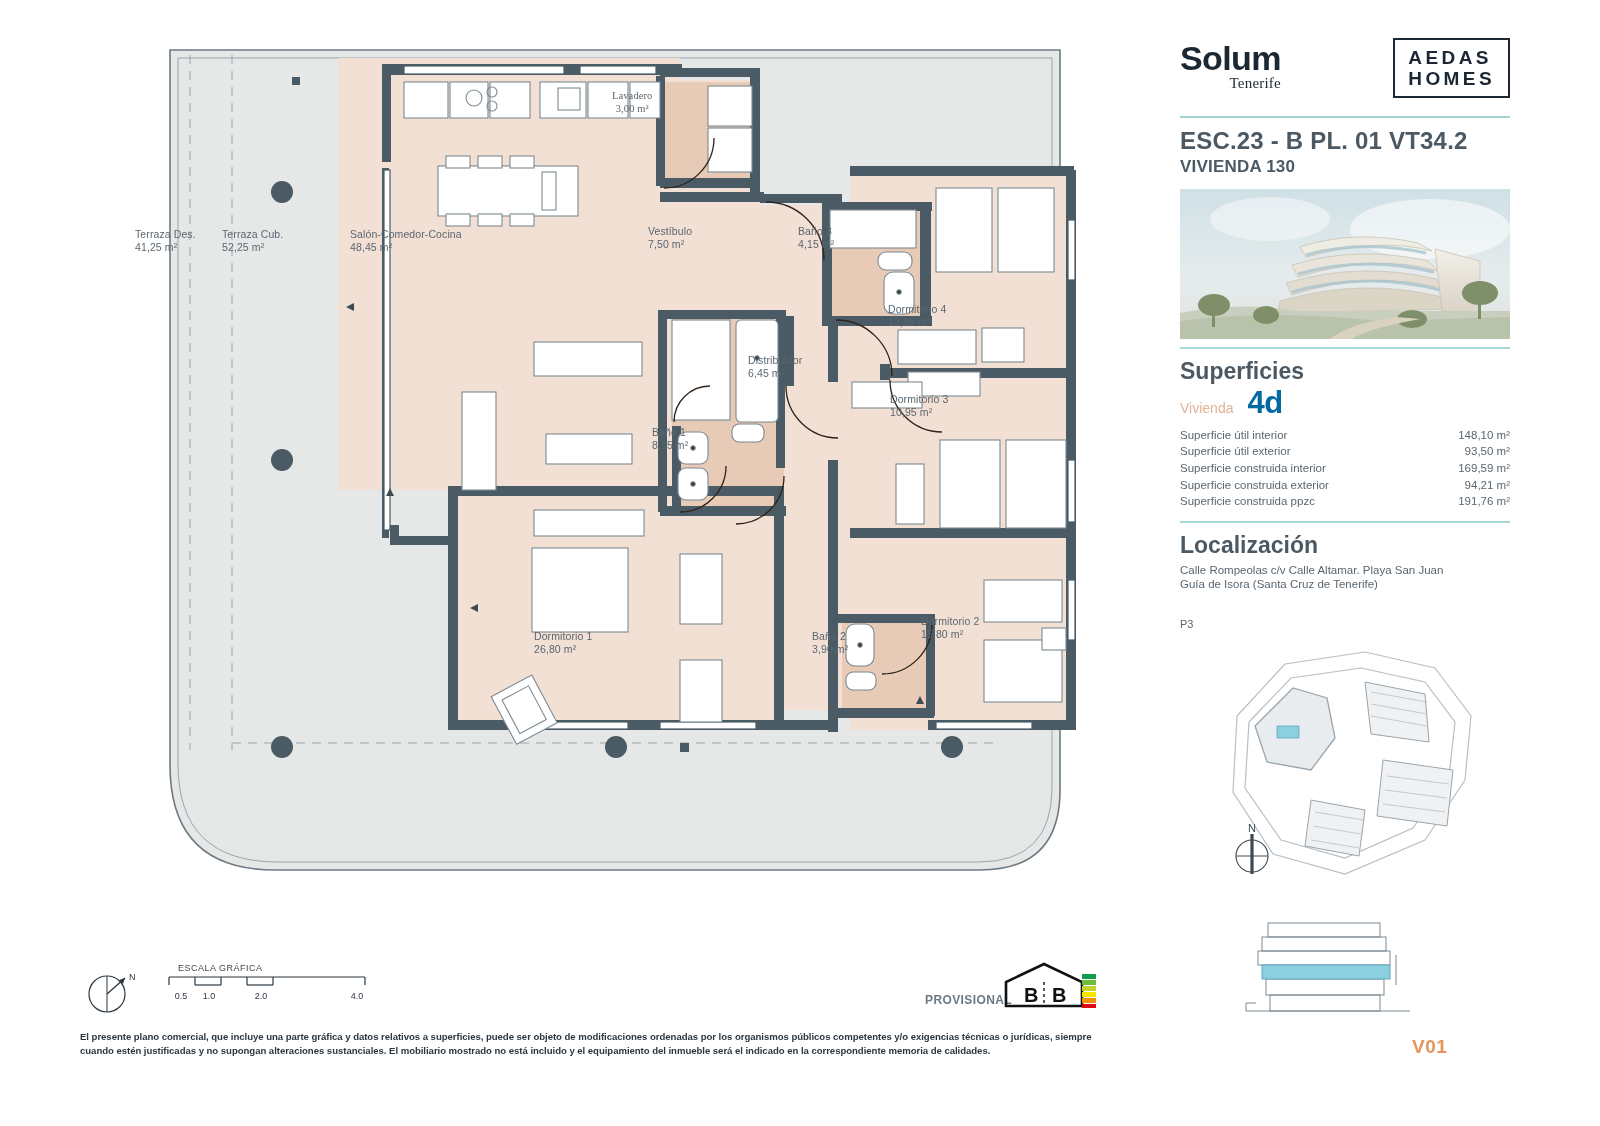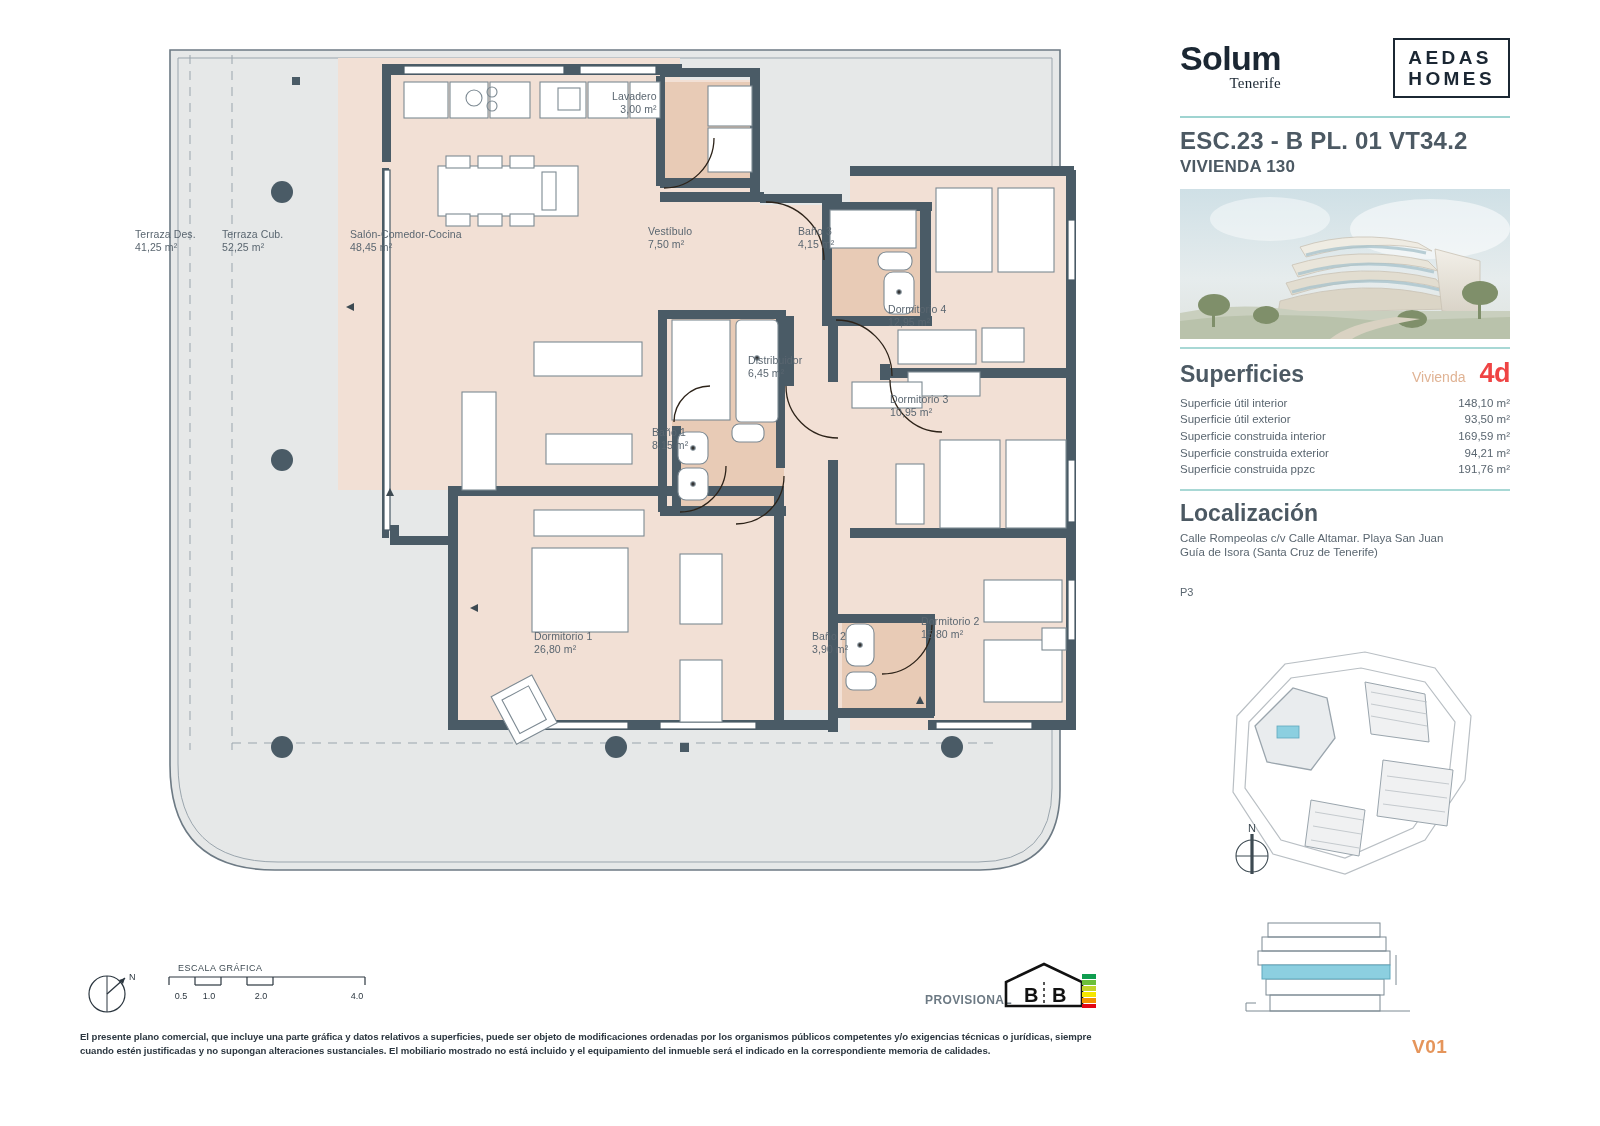--- a/index.html
+++ b/index.html
@@ -25,25 +25,25 @@
   .brand-aedas{font-size:19px;font-weight:bold;color:#1b2733;letter-spacing:3.4px;line-height:21px;}
 
   .rule{height:2px;background:#9fd4d1;margin:8px 0 9px 0;}
   .rule.thin{height:1.5px;background:#a8d8d5;}
 
   .title-1{font-size:24px;font-weight:bold;color:#4c5963;letter-spacing:.2px;}
   .title-2{font-size:17px;font-weight:bold;color:#4c5963;margin-top:2px;letter-spacing:.2px;}
 
   #render{width:100%;height:150px;margin-top:12px;position:relative;overflow:hidden;}
 
-  .sec-head{display:flex;align-items:baseline;justify-content:space-between;margin-top:5px;}
+  .sec-head{display:flex;align-items:baseline;justify-content:space-between;margin-top:5px;flex-direction:column;}
   .sec-title{font-size:23px;font-weight:bold;color:#4c5963;}
   .sec-right{display:flex;align-items:baseline;gap:14px;}
   .sec-viv{font-size:14px;color:#e0b394;}
-  .sec-4d{font-size:27px;font-weight:bold;color:#ef4444;letter-spacing:-.5px;}
+  .sec-4d{font-size:31px;font-weight:bold;color:#0369a1;letter-spacing:-.5px;}
 
   table.surf{width:100%;border-collapse:collapse;margin-top:6px;}
   table.surf td{font-size:11.5px;color:#5a6670;padding:1.3px 0;line-height:14px;}
   table.surf td.v{text-align:right;white-space:nowrap;}
 
   .loc-addr{font-size:11.5px;color:#5a6670;line-height:14.5px;margin-top:4px;}
 
   .p3{font-size:11px;color:#5a6670;margin-top:26px;}
   #sitemap{position:absolute;left:1215px;top:630px;width:290px;height:270px;}
   #compass{position:absolute;left:1222px;top:820px;width:60px;height:60px;}
@@ -288,21 +288,21 @@
       <b>41,25 m²</b>
   </div>
   <div class="plan-label" style="left:222px;top:228px;text-align:left;">
     <b>Terraza Cub.</b>
       <b>52,25 m²</b>
   </div>
   <div class="plan-label" style="left:350px;top:228px;text-align:left;">
     <b>Salón-Comedor-Cocina</b>
       <b>48,45 m²</b>
   </div>
-  <div class="plan-label" style="left:612px;top:90px;text-align:right;">
+  <div class="plan-label" style="left:612px;top:90px;text-align:center;font-family:Liberation Serif, serif;">
     <b>Lavadero</b>
       <b>3,00 m²</b>
   </div>
   <div class="plan-label" style="left:648px;top:225px;text-align:left;">
     <b>Vestíbulo</b>
       <b>7,50 m²</b>
   </div>
   <div class="plan-label" style="left:798px;top:225px;text-align:left;">
     <b>Baño 3</b>
       <b>4,15 m²</b>

